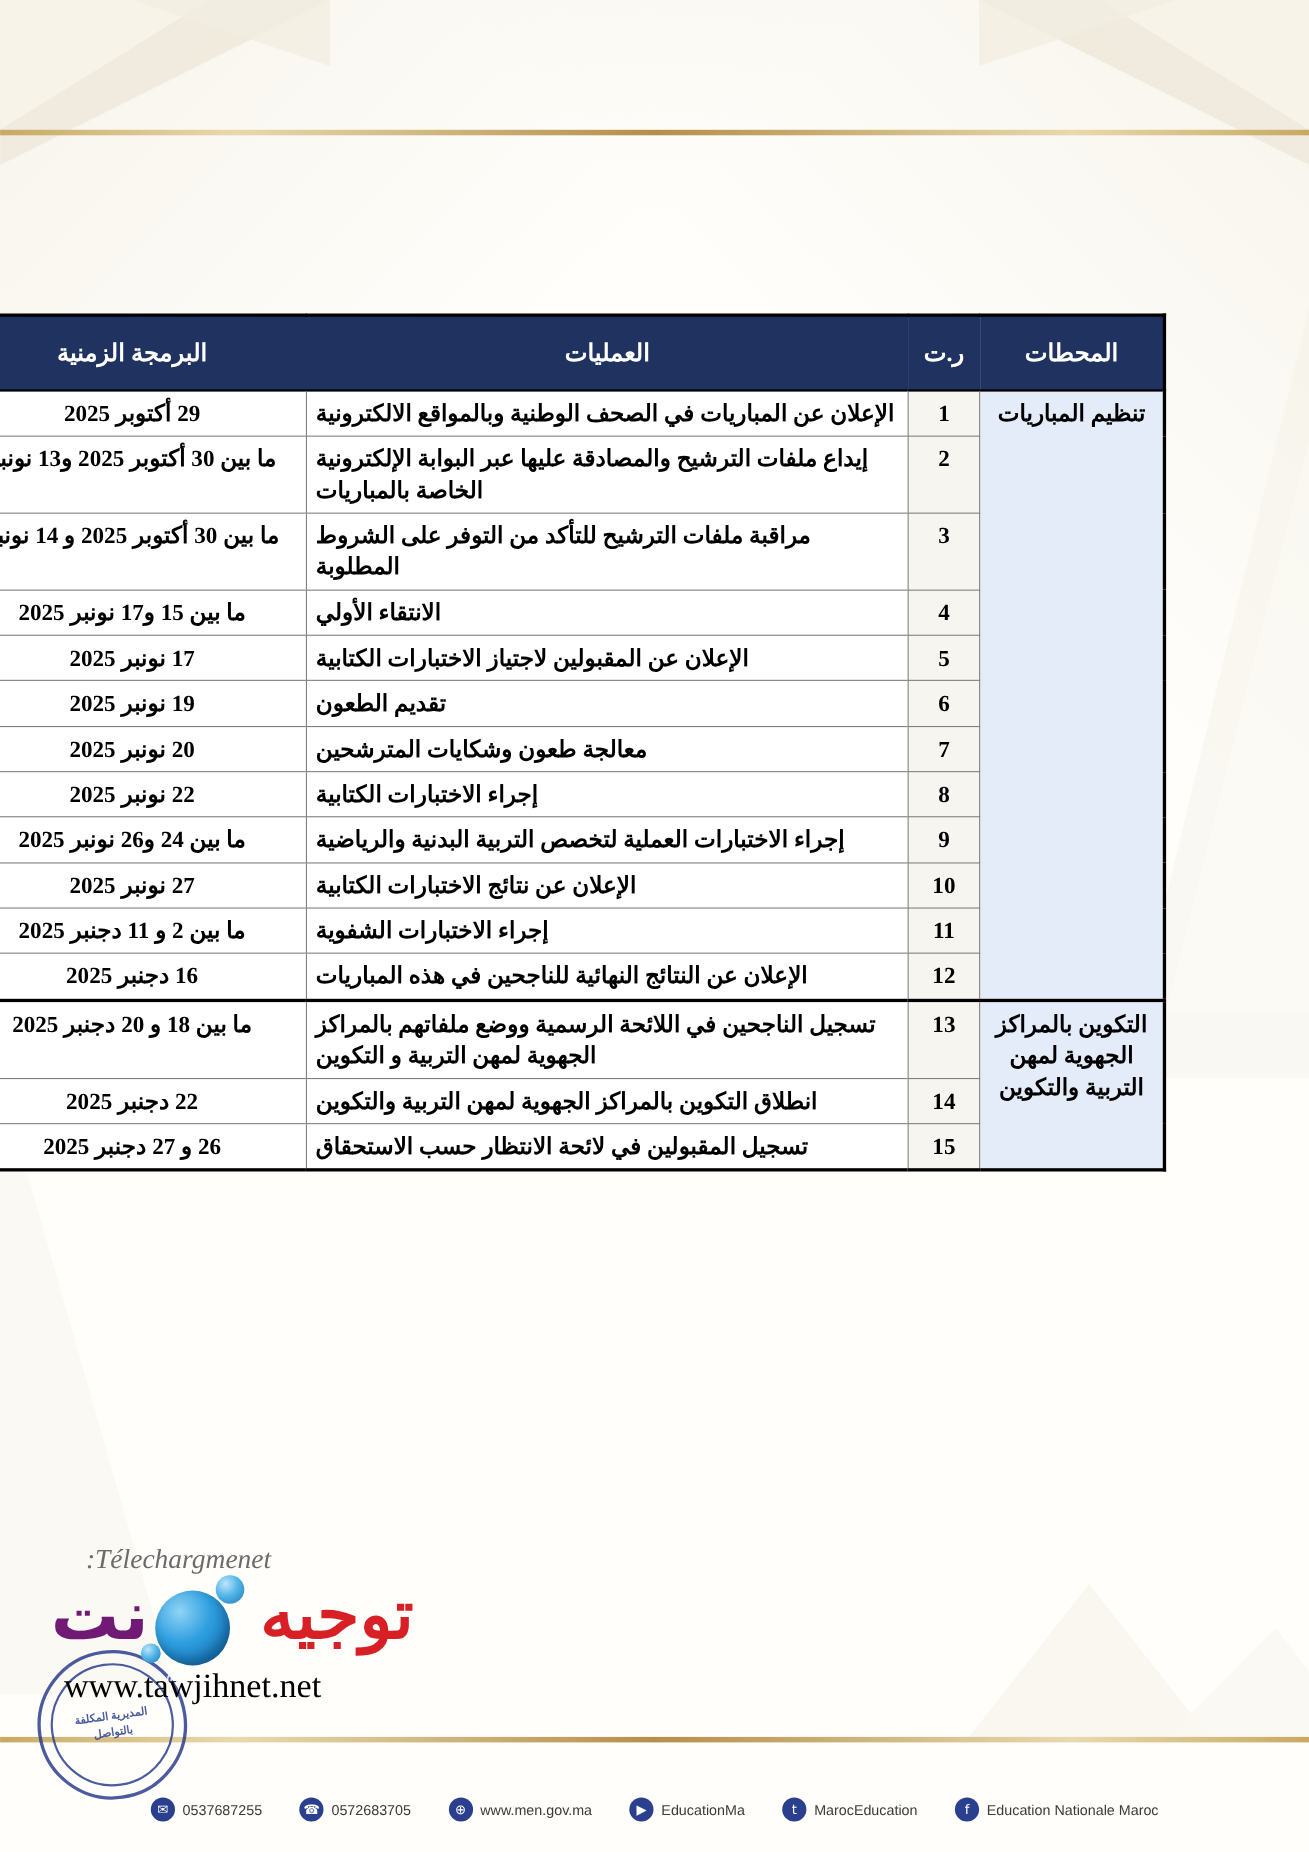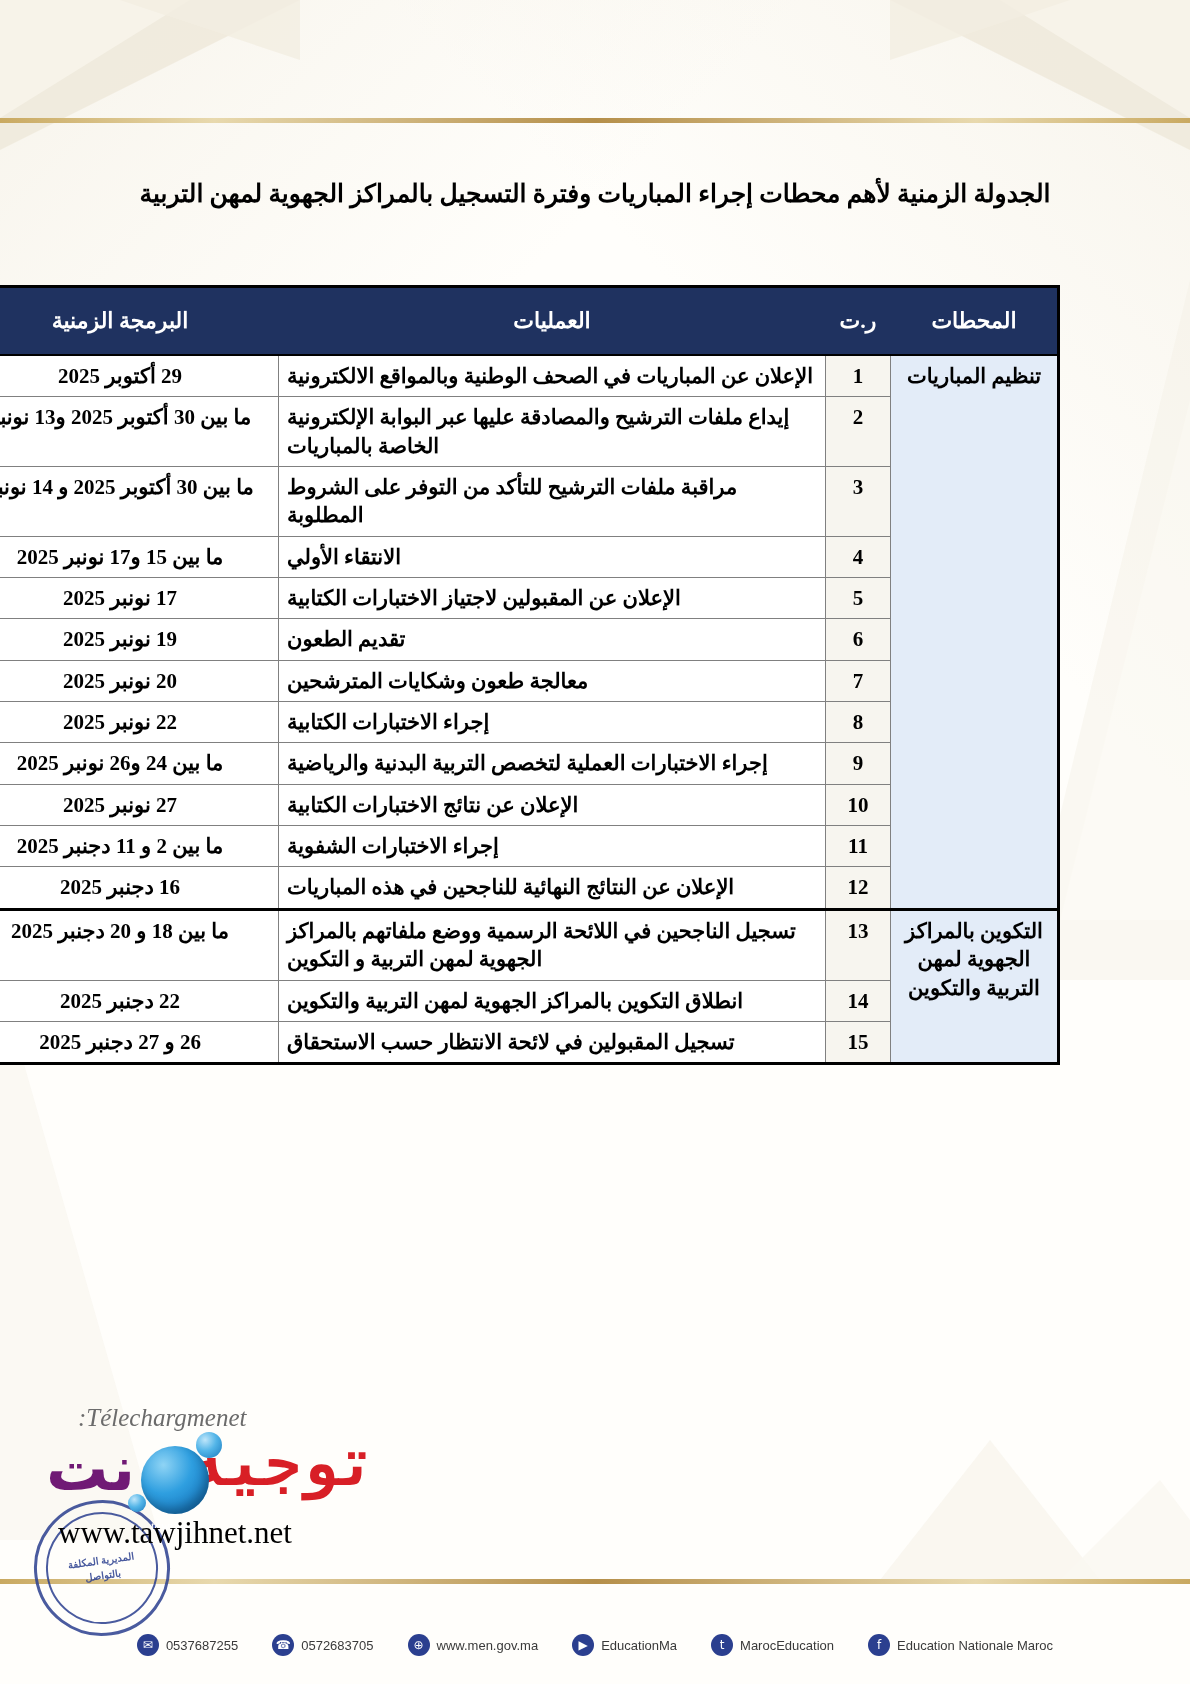--- a/index.html
+++ b/index.html
@@ -167,21 +167,21 @@
   }
   .brand-word {
     position: absolute;
     top: 6px;
     right: 0;
     font-size: 62px;
     font-weight: bold;
     color: #d81f26;
     letter-spacing: -1px;
     line-height: 1;
-    font-family: Liberation Mono, monospace;
+    font-family: Liberation Sans, sans-serif;
   }
   .brand-word2 {
     position: absolute;
     top: 6px;
     left: 0;
     font-size: 62px;
     font-weight: bold;
     color: #701a75;
     line-height: 1;
     font-family: "DejaVu Sans", sans-serif;
@@ -330,21 +330,20 @@
   <svg width="430" height="160" viewBox="0 0 430 160" aria-hidden="true">
     <polygon points="120,160 230,20 340,160" fill="#f1ece0" opacity="0.75"></polygon>
     <polygon points="300,160 400,60 430,100 430,160" fill="#f6f2e8" opacity="0.8"></polygon>
   </svg>
 </div>
 
 <div class="top-rule"></div>
 <div class="bottom-rule"></div>
 
 <div class="doc-title">
-  <div>الجدولة الزمنية لأهم محطات إجراء المباريات وفترة التسجيل بالمراكز الجهوية لمهن التربية</div>
 </div>
 
 <div class="table-wrap">
   <table class="sched">
     <thead>
       <tr>
         <th class="col-station">المحطات</th>
         <th class="col-num">ر.ت</th>
         <th class="col-ops">العمليات</th>
         <th class="col-sched">البرمجة الزمنية</th>

